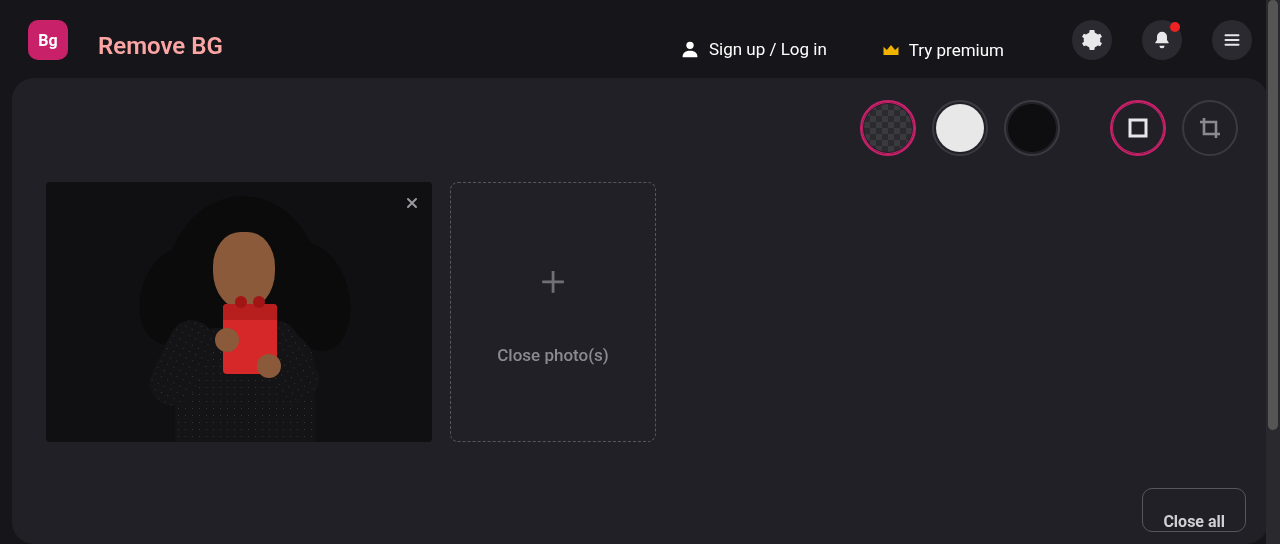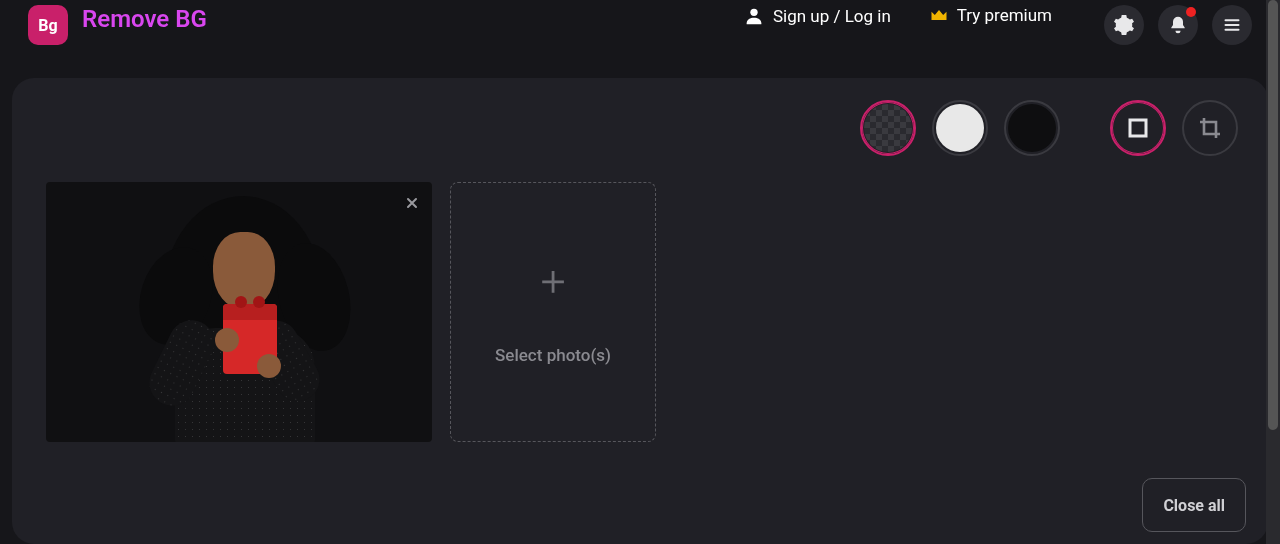--- a/index.html
+++ b/index.html
@@ -24,41 +24,42 @@
     position: absolute;
     top: 0;
     left: 2px;
     width: 10px;
     height: 430px;
     background: #555;
     border-radius: 5px;
   }
   .header {
     display: flex;
-    align-items: flex-start;
+    align-items: flex-end;
     padding: 5px 28px 18px 28px;
     height: 78px;
+    gap: 16px;
   }
   .logo-box {
     width: 40px;
     height: 40px;
     background: #c9206a;
     border-radius: 10px;
     display: flex;
     align-items: center;
     justify-content: center;
     font-weight: 700;
     font-size: 16px;
     color: #fff;
     margin-right: 14px;
   }
   .app-title {
     font-size: 24px;
     font-weight: 600;
-    color: #d946ef;
+    color: #fca5a5;
   }
   .header-spacer { flex: 1; }
   .header-item {
     display: flex;
     align-items: center;
     gap: 8px;
     font-weight: 400;
     font-size: 17px;
     cursor: pointer;
     margin-right: 38px;
@@ -177,25 +178,25 @@
     font-weight: 500;
   }
   .footer-btns {
     position: absolute;
     right: 22px;
     bottom: 12px;
     display: flex;
     gap: 12px;
   }
   .btn {
-    height: 54px;
+    height: 44px;
     padding: 0 20px;
     border-radius: 10px;
     display: flex;
-    align-items: center;
+    align-items: flex-end;
     gap: 10px;
     font-weight: 700;
     font-size: 16px;
     cursor: pointer;
   }
   .btn-outline {
     border: 1px solid #56565c;
     color: #d0d0d4;
     background: transparent;
   }
@@ -399,21 +400,21 @@
         <div class="gift">
             <div class="bow"></div>
           </div>
         <div class="hand-l"></div>
         <div class="hand-r"></div>
       </div>
     </div>
 
     <div class="drop">
       <div class="plus">＋</div>
-      <div class="label">Select photo(s)</div>
+      <div class="label">Close photo(s)</div>
     </div>
   </div>
 
   <div class="footer-btns">
     <div class="btn btn-outline">
       <span>Close all</span>
     </div>
   </div>
 </div>
 

